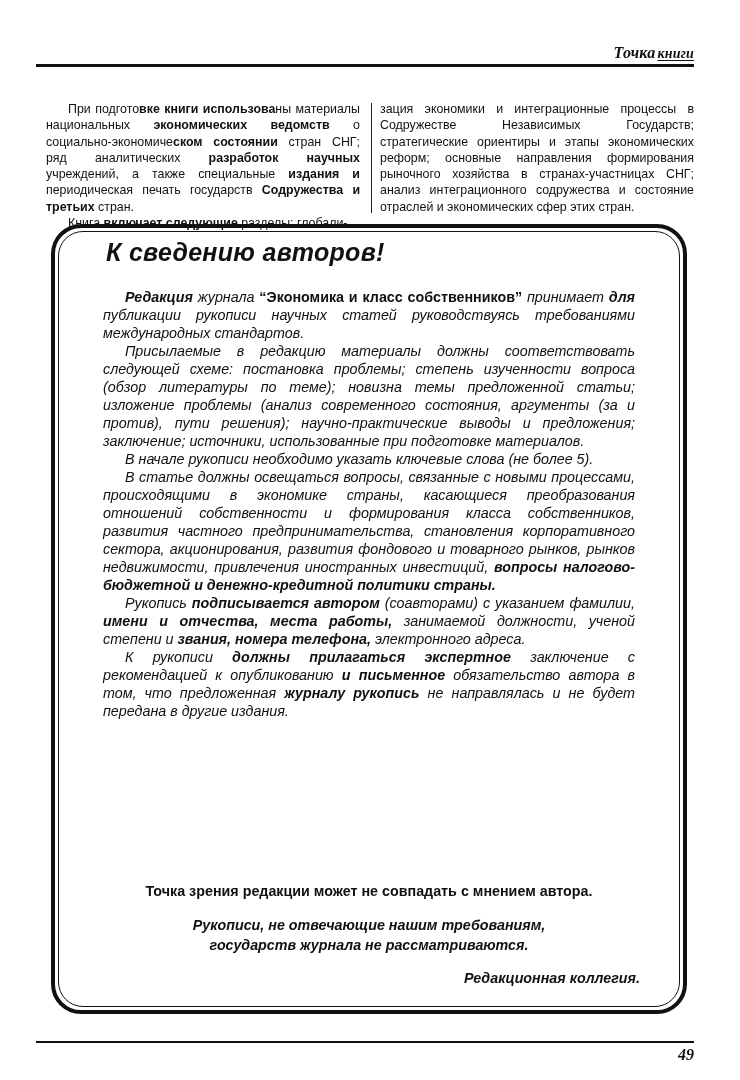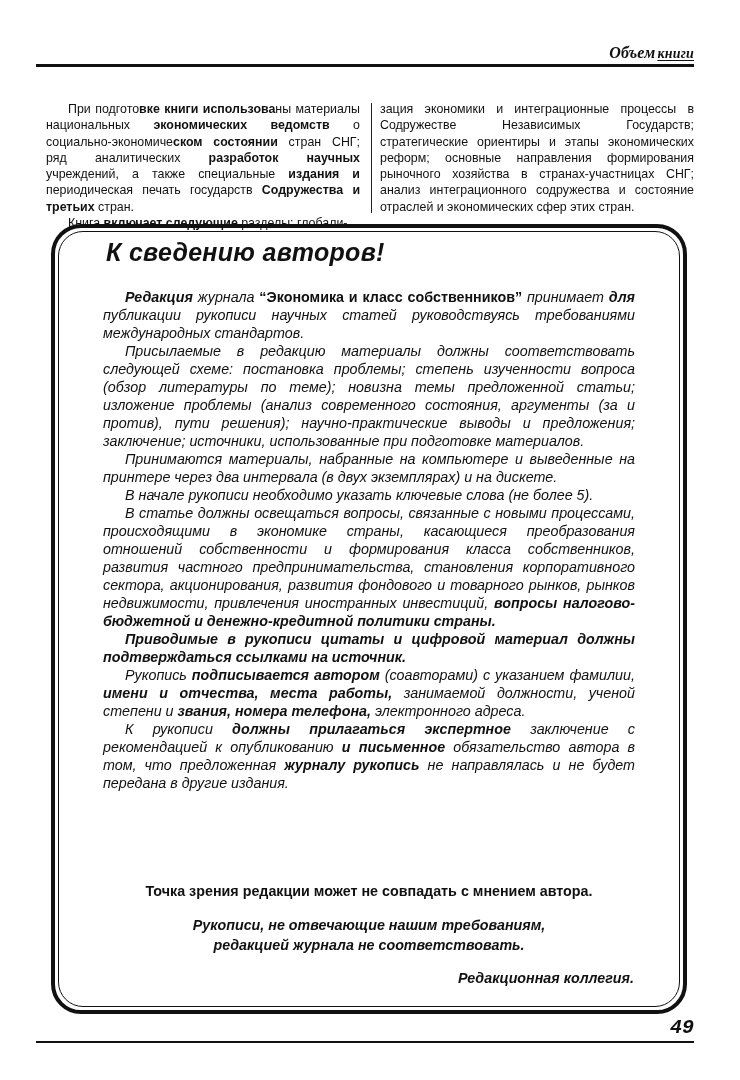--- a/index.html
+++ b/index.html
@@ -23,31 +23,31 @@
 
   .notice-title { position: absolute; left: 106px; top: 238px; font-size: 25px; font-weight: bold; font-style: italic; letter-spacing: 0.3px; }
 
   .notice-body { position: absolute; left: 103px; top: 288px; width: 532px; font-size: 14.3px; line-height: 18px; font-style: italic; text-align: justify; }
   .notice-body p { margin: 0; text-indent: 22px; }
   .notice-body .b { font-weight: bold; }
 
   .statement { position: absolute; left: 103px; width: 532px; text-align: center; font-size: 14.3px; line-height: 19.5px; font-weight: bold; }
   .statement.s1 { top: 882px; }
   .statement.s2 { top: 916px; font-style: italic; }
-  .signature { position: absolute; right: 106px; top: 970px; font-size: 14.3px; font-weight: bold; font-style: italic; }
+  .signature { position: absolute; right: 100px; top: 970px; font-size: 14.3px; font-weight: bold; font-style: italic; }
 
   .foot-rule { position: absolute; left: 36px; right: 46px; top: 1041px; height: 2px; background: #111; }
-  .page-number { position: absolute; right: 46px; top: 1016px; font-family: Liberation Mono, monospace; font-style: italic; font-weight: bold; font-size: 20px; }
+  .page-number { position: absolute; right: 46px; top: 1046px; font-family: Liberation Serif, serif; font-style: italic; font-weight: bold; font-size: 16px; }
 </style>
 </head>
 <body>
 
 <div class="running-head">
   <div class="title">
-    <span>Объем</span><span class="w2">книги</span>
+    <span>Точка</span><span class="w2">книги</span>
   </div>
 </div>
 <div class="head-rule"></div>
 
 <div class="columns">
   <div class="col left">
     <p><span>При подгото</span><span class="b">вке книги использова</span><span>ны материалы национальных </span><span class="b">экономических ведомств</span><span> о социально-экономиче</span><span class="b">ском состоянии</span><span> стран СНГ; ряд аналитических </span><span class="b">разработок научных</span><span> учреждений, а также специальные </span><span class="b">издания и</span><span> периодическая печать государств </span><span class="b">Содружества и третьих</span><span> стран.</span></p>
     <p><span>Книга </span><span class="b">включает следующие</span><span> разделы: глобали-</span></p>
   </div>
   <div class="col-divider"></div>
@@ -58,29 +58,27 @@
 
 <div class="notice-box">
   <div class="inner"></div>
 </div>
 
 <div class="notice-title">К сведению авторов!</div>
 
 <div class="notice-body" id="notice-body">
     <p><span class="b">Редакция</span><span> журнала  </span><span class="b" style="font-style: normal;">“Экономика и класс собственников”</span><span> принимает</span><span class="b"> для</span><span> публикации рукописи научных статей  руководствуясь требованиями</span><span> международных стандартов.</span></p>
     <p><span>Присылаемые в редакцию материалы должны соответствовать следующей схеме: постановка проблемы; степень изученности вопроса (обзор литературы по теме); новизна темы предложенной статьи; изложение проблемы (анализ современного состояния, аргументы (за и против), пути решения); научно-практические выводы и предложения; заключение; источники, использованные при подготовке материалов.</span></p>
-    <p><span>Принимаются материалы, набранные на компьютере и выведенные на принтере через два интервала (в двух экземплярах) и на дискете.</span></p>
     <p><span>В начале рукописи необходимо указать ключевые слова (не более 5).</span></p>
     <p><span>В статье должны освещаться вопросы, связанные с новыми процессами, происходящими в экономике страны, касающиеся преобразования отношений собственности и формирования класса собственников, развития частного предпринимательства, становления корпоративного сектора, акционирования, развития фондового и товарного рынков, рынков недвижимости, привлечения иностранных инвестиций, </span><span class="b">вопросы налогово-бюджетной и денежно-кредитной политики страны.</span></p>
-    <p><span class="b">Приводимые в рукописи цитаты и цифровой материал должны подтверждаться ссылками на источник.</span></p>
     <p><span>Рукопись </span><span class="b">подписывается автором</span><span> (соавторами) с указанием фамилии, </span><span class="b">имени и отчества, места работы,</span><span> занимаемой должности, ученой степени и </span><span class="b">звания, номера телефона,</span><span> электронного адреса.</span></p>
     <p><span>К рукописи </span><span class="b">должны прилагаться экспертное</span><span> заключение с рекомендацией к опубликованию </span><span class="b">и письменное</span><span> обязательство автора в том, что предложенная </span><span class="b">журналу рукопись</span><span> не направлялась и не будет передана в другие издания.</span></p>
   </div>
 
 <div class="statement s1">Точка зрения редакции может не совпадать с мнением автора.</div>
 <div class="statement s2">
   <div>Рукописи, не отвечающие нашим требованиям,</div>
-  <div>редакцией журнала не соответствовать.</div>
+  <div>государств журнала не рассматриваются.</div>
 </div>
 <div class="signature">Редакционная коллегия.</div>
 
 <div class="foot-rule"></div>
 <div class="page-number">49</div>
 
 </body></html>

